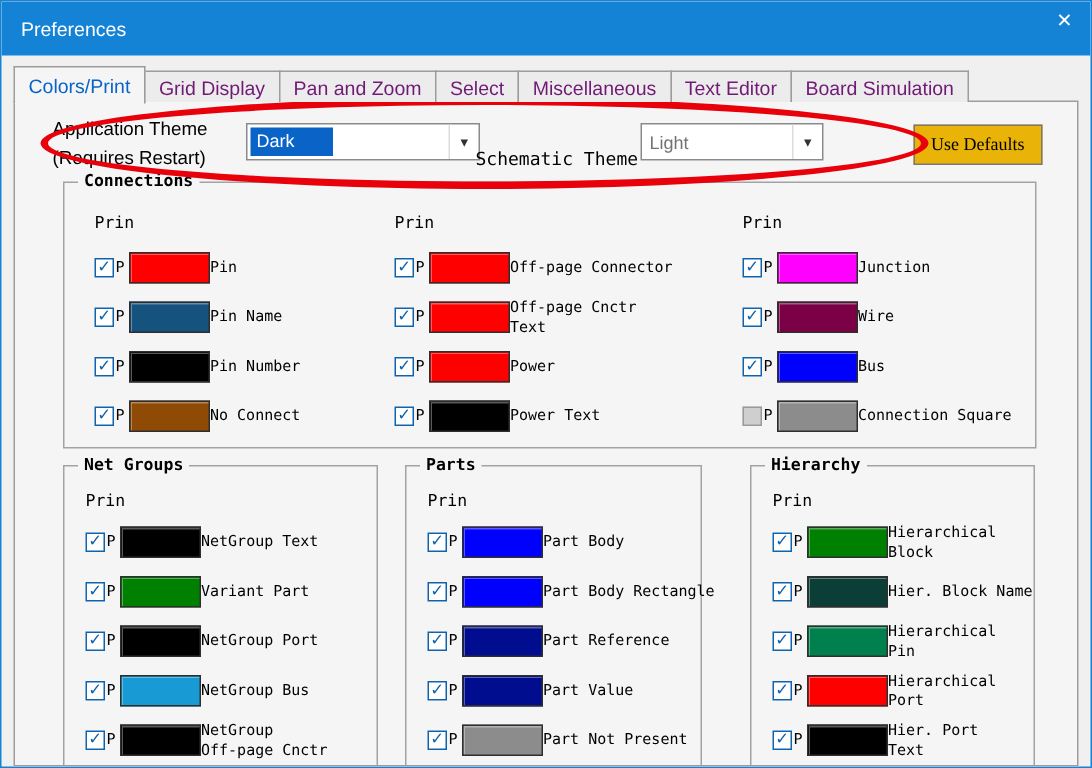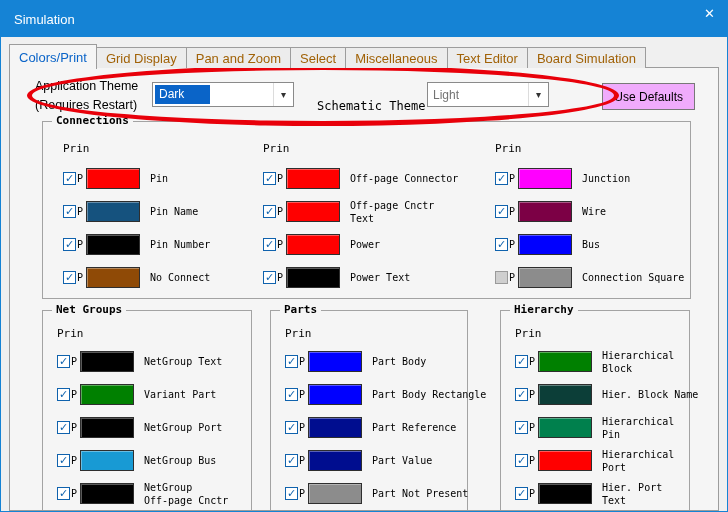--- a/index.html
+++ b/index.html
@@ -11,45 +11,45 @@
 
   
   .titlebar { position: absolute; top:0; left:0; right:0; height: 36px;
               background: var(--titlebar); color:#fff; display:flex; align-items:center;
               padding-left: 13px; font-size: 13px; }
   .close { position: absolute; right: 12px; top: 5px; font-size: 13px; color:#fff; }
 
   
   .tabbar { position:absolute; top:42px; left:8px; right:8px; height:25px;
             display:flex; align-items:flex-end; z-index:3; }
-  .tab { height:21px; padding:3px 9px 0; font-size:13px; color:#a16207; background:#ececec;
+  .tab { height:21px; padding:3px 9px 0; font-size:13px; color:#701a75; background:#ececec;
          border:1px solid #9c9c9c; border-bottom:none; margin-right:-1px; white-space:nowrap; }
   .tab.active { height:25px; padding-top:5px; background:#f5f5f5; color:var(--accent);
                 position:relative; z-index:4; margin-bottom:-1px; }
 
   
   .panel { position:absolute; top:66px; left:8px; right:8px; bottom:0;
            border:1px solid #9c9c9c; background:#f5f5f5; overflow:hidden; z-index:1; }
 
   
   .app-theme-label { position:absolute; left:25px; top:9px; font-size:12.5px; line-height:1.5; color:#000; }
   .combo { position:absolute; height:25px; background:#fff; border:1px solid #8a8a8a;
            display:flex; justify-content:space-between; align-items:stretch; }
-  .combo-dark  { left:142px; top:14px; width:142px; }
+  .combo-dark  { left:154px; top:14px; width:156px; }
   .combo-light { left:417px; top:14px; width:122px; }
   .combo-value { font-size:12px; padding:5px 0 0 5px; color:#737373; }
   .combo-value.highlighted { align-self:center; padding:2px 26px 3px 4px; margin-left:2px;
                              background:var(--selection); color:#fff; }
   .combo-arrow { width:20px; display:flex; align-items:center; justify-content:center;
                  color:#333; font-size:10px; border-left:1px solid #dcdcdc; }
   .schematic-label { position:absolute; left:307px; top:31px;
                      font-family:"DejaVu Sans Mono", monospace; font-size:12px; }
   .use-defaults { position:absolute; right:23px; top:15px; height:27px; padding:0 11px;
-                  background:#f0abfc; border:1px solid #787878;
-                  font-family:Liberation Sans, sans-serif; font-size:12px; }
+                  background:#eab308; border:1px solid #787878;
+                  font-family:Liberation Serif, serif; font-size:12px; }
 
   
   .ellipse { position:absolute; left:17px; top:-3px; width:592px; height:61px;
              border:5px solid var(--annotation); border-radius:50%;
              pointer-events:none; z-index:5; }
 
   
   .group { border:1px solid #a3a3a3; }
   .group-title { position:absolute; top:-8px; left:9px; background:#f5f5f5; padding:0 4px;
                  font-family:"DejaVu Sans Mono", monospace; font-size:11px;font-weight:bold; }
@@ -63,38 +63,38 @@
                 height:14px; margin-bottom:6px; }
 
   .item-row { display:flex; align-items:center; height:33px; }
   .checkbox { width:13px; height:13px; flex:none; border:1px solid #9a9a9a; background:#cfcfcf;
               font-size:11px; line-height:11px; text-align:center; }
   .checkbox.checked { background:#fff; border-color:#0f62ad; color:#0f62ad; }
   .frag { width:9px; margin-left:1px; flex:none; overflow:hidden;
           font-family:"DejaVu Sans Mono", monospace; font-size:10px; }
   .swatch { width:54px; height:21px; flex:none; border:1px solid #2e2e2e;
             box-shadow: inset 1px 1px 0 rgba(255,255,255,.35); }
-  .item-label { margin-left:10px; font-family:"DejaVu Sans Mono", monospace;
+  .item-label { margin-left:0; font-family:"DejaVu Sans Mono", monospace;
                 font-size:10px; line-height:1.3; white-space:pre; }
 
   
   .bottom { position:absolute; left:32px; top:242px; display:flex; }
   .bgroup { position:relative; height:238px; padding:16px 0 0 14px; }
   .bgroup:nth-child(1) { width:210px; margin-right:18px; }
   .bgroup:nth-child(2) { width:198px; margin-right:32px; }
   .bgroup:nth-child(3) { width:190px; }
   .bgroup .col-header { margin-bottom:4px; }
 </style>
 </head>
 <body>
 
 <div class="window">
 
   <div class="titlebar">
-    <span>Simulation</span>
+    <span>Preferences</span>
     <span class="close">✕</span>
   </div>
 
   <div class="tabbar">
       <div class="tab active">Colors/Print</div>
       <div class="tab">Grid Display</div>
       <div class="tab">Pan and Zoom</div>
       <div class="tab">Select</div>
       <div class="tab">Miscellaneous</div>
       <div class="tab">Text Editor</div>

